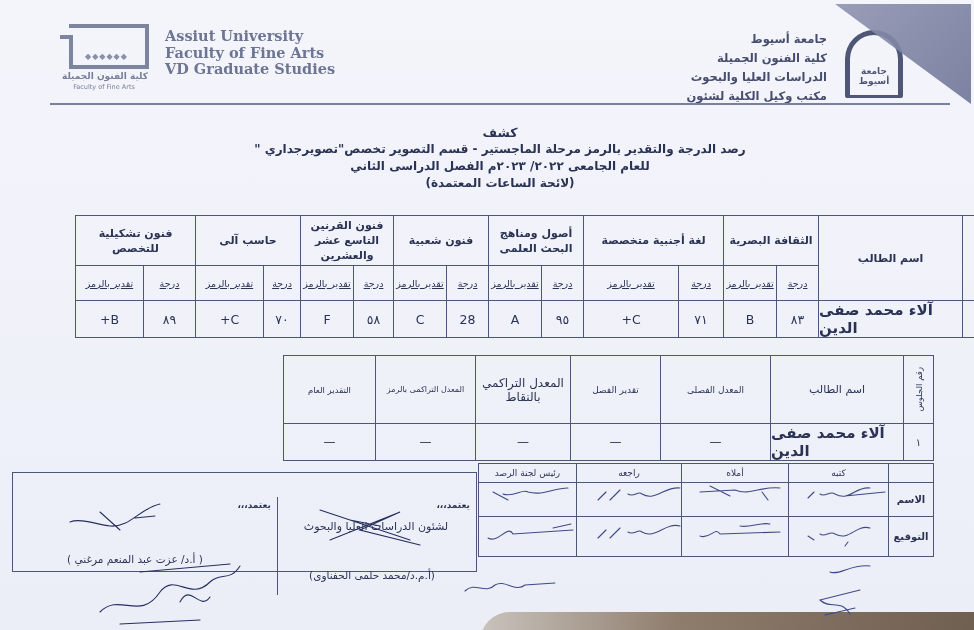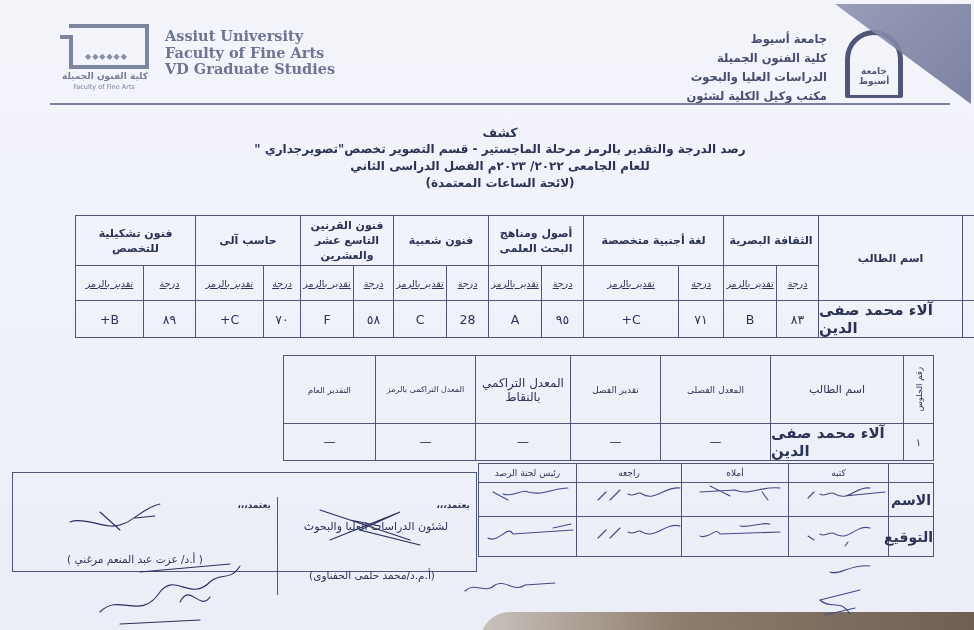--- a/index.html
+++ b/index.html
@@ -98,21 +98,21 @@
     .vert {
       writing-mode: vertical-rl; transform: rotate(180deg); font-size: 8.5px; white-space: nowrap; margin: auto;
     }
     #grades { left: 75px; top: 215px; width: 858px; }
     #summary { left: 283px; top: 355px; width: 650px; }
     #summary th { font-size: 9px; }
     #summary td.val { font-size: 12px; }
     
     #committee { left: 478px; top: 463px; width: 455px; font-size: 9px; }
     #committee th { font-size: 9px; height: 18px; }
-    #committee td.rowlab { font-size: 14px; font-weight: bold; }
+    #committee td.rowlab { font-size: 10px; font-weight: bold; }
     
     .approvals {
       position: absolute; left: 12px; top: 472px; width: 465px; height: 100px;
       border: 1.5px solid #4d5679; box-sizing: border-box; direction: rtl;
     }
     .approvals .col {
       position: absolute; top: 0; height: 100%; box-sizing: border-box; margin-top: 24px;
     }
     .approvals .col.right { right: 0; width: 200px; }
     .approvals .col.left { left: 0; width: 265px; border-right: 1.5px solid #4d5679; }

